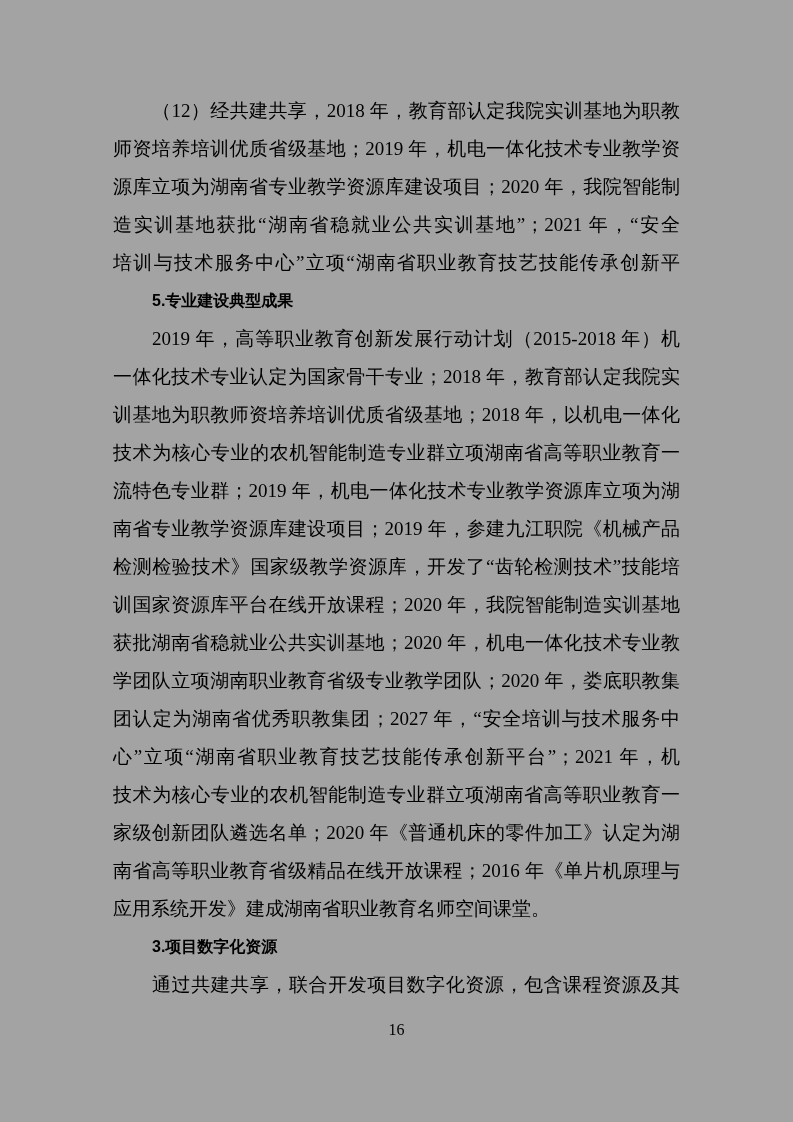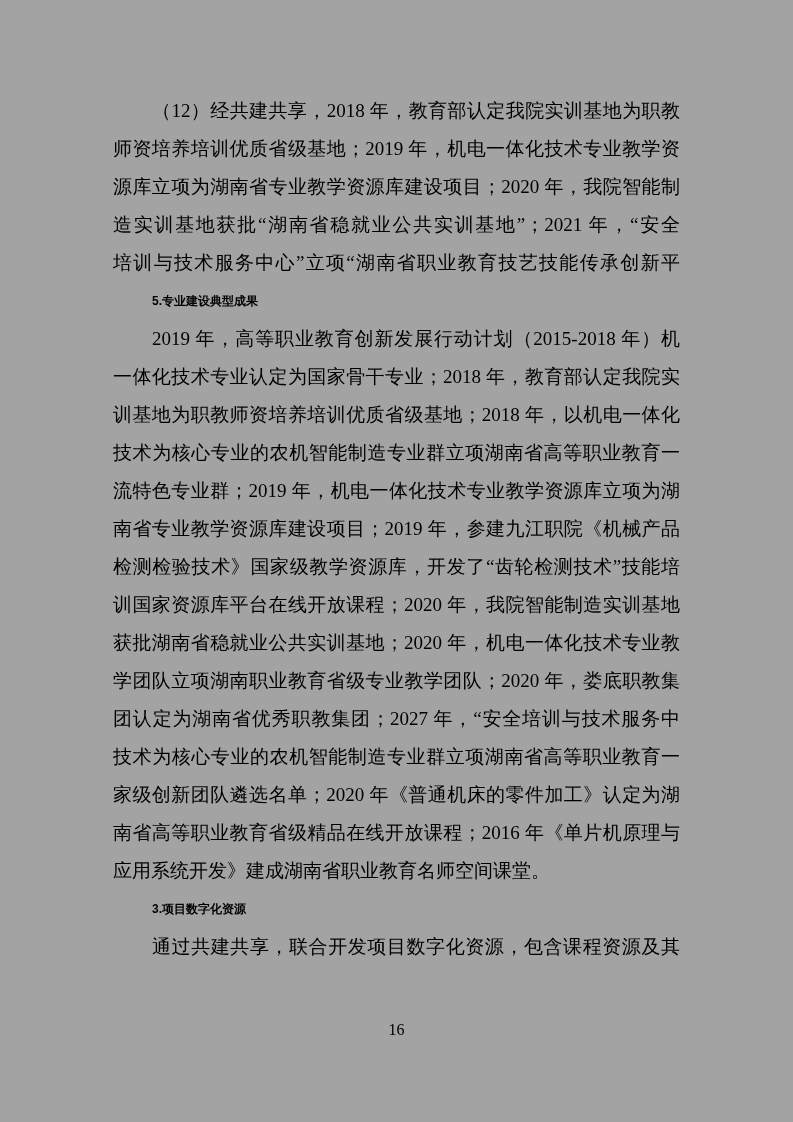--- a/index.html
+++ b/index.html
@@ -39,21 +39,21 @@
   .line.last {
     text-align: right;
     text-align-last: left;
   }
   .heading {
     height: 38px;
     line-height: 38px;
     padding-left: 39px;
     font-family: "Liberation Sans", "DejaVu Sans", sans-serif;
     font-weight: 700;
-    font-size: 12px;
+    font-size: 16px;
     text-align: left;
     overflow: hidden;
   }
   .page-number {
     position: absolute;
     top: 1020px;
     left: 0;
     width: 100%;
     height: 20px;
     line-height: 20px;
@@ -81,20 +81,21 @@
         <div class="line">一体化技术专业认定为国家骨干专业；2018 年，教育部认定我院实</div>
         <div class="line">训基地为职教师资培养培训优质省级基地；2018 年，以机电一体化</div>
         <div class="line">技术为核心专业的农机智能制造专业群立项湖南省高等职业教育一</div>
         <div class="line">流特色专业群；2019 年，机电一体化技术专业教学资源库立项为湖</div>
         <div class="line">南省专业教学资源库建设项目；2019 年，参建九江职院《机械产品</div>
         <div class="line">检测检验技术》国家级教学资源库，开发了“齿轮检测技术”技能培</div>
         <div class="line">训国家资源库平台在线开放课程；2020 年，我院智能制造实训基地</div>
         <div class="line">获批湖南省稳就业公共实训基地；2020 年，机电一体化技术专业教</div>
         <div class="line">学团队立项湖南职业教育省级专业教学团队；2020 年，娄底职教集</div>
         <div class="line">团认定为湖南省优秀职教集团；2027 年，“安全培训与技术服务中</div>
+        <div class="line">心”立项“湖南省职业教育技艺技能传承创新平台”；2021 年，机</div>
         <div class="line">技术为核心专业的农机智能制造专业群立项湖南省高等职业教育一</div>
         <div class="line">家级创新团队遴选名单；2020 年《普通机床的零件加工》认定为湖</div>
         <div class="line">南省高等职业教育省级精品在线开放课程；2016 年《单片机原理与</div>
         <div class="line last">应用系统开发》建成湖南省职业教育名师空间课堂。</div>
       </div>
     <div class="heading">3.项目数字化资源</div>
     <div class="para">
         <div class="line first">通过共建共享，联合开发项目数字化资源，包含课程资源及其它</div>
       </div>
   </div>

